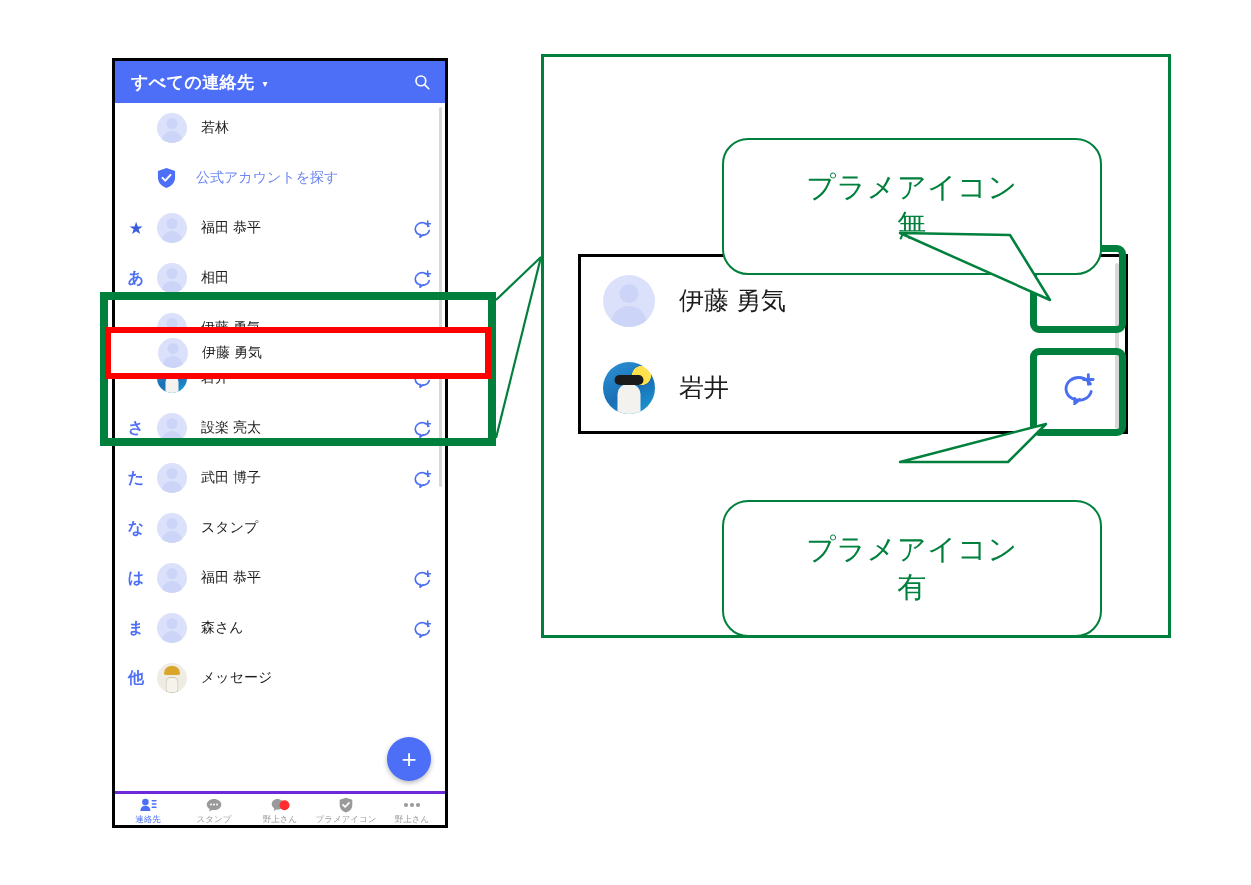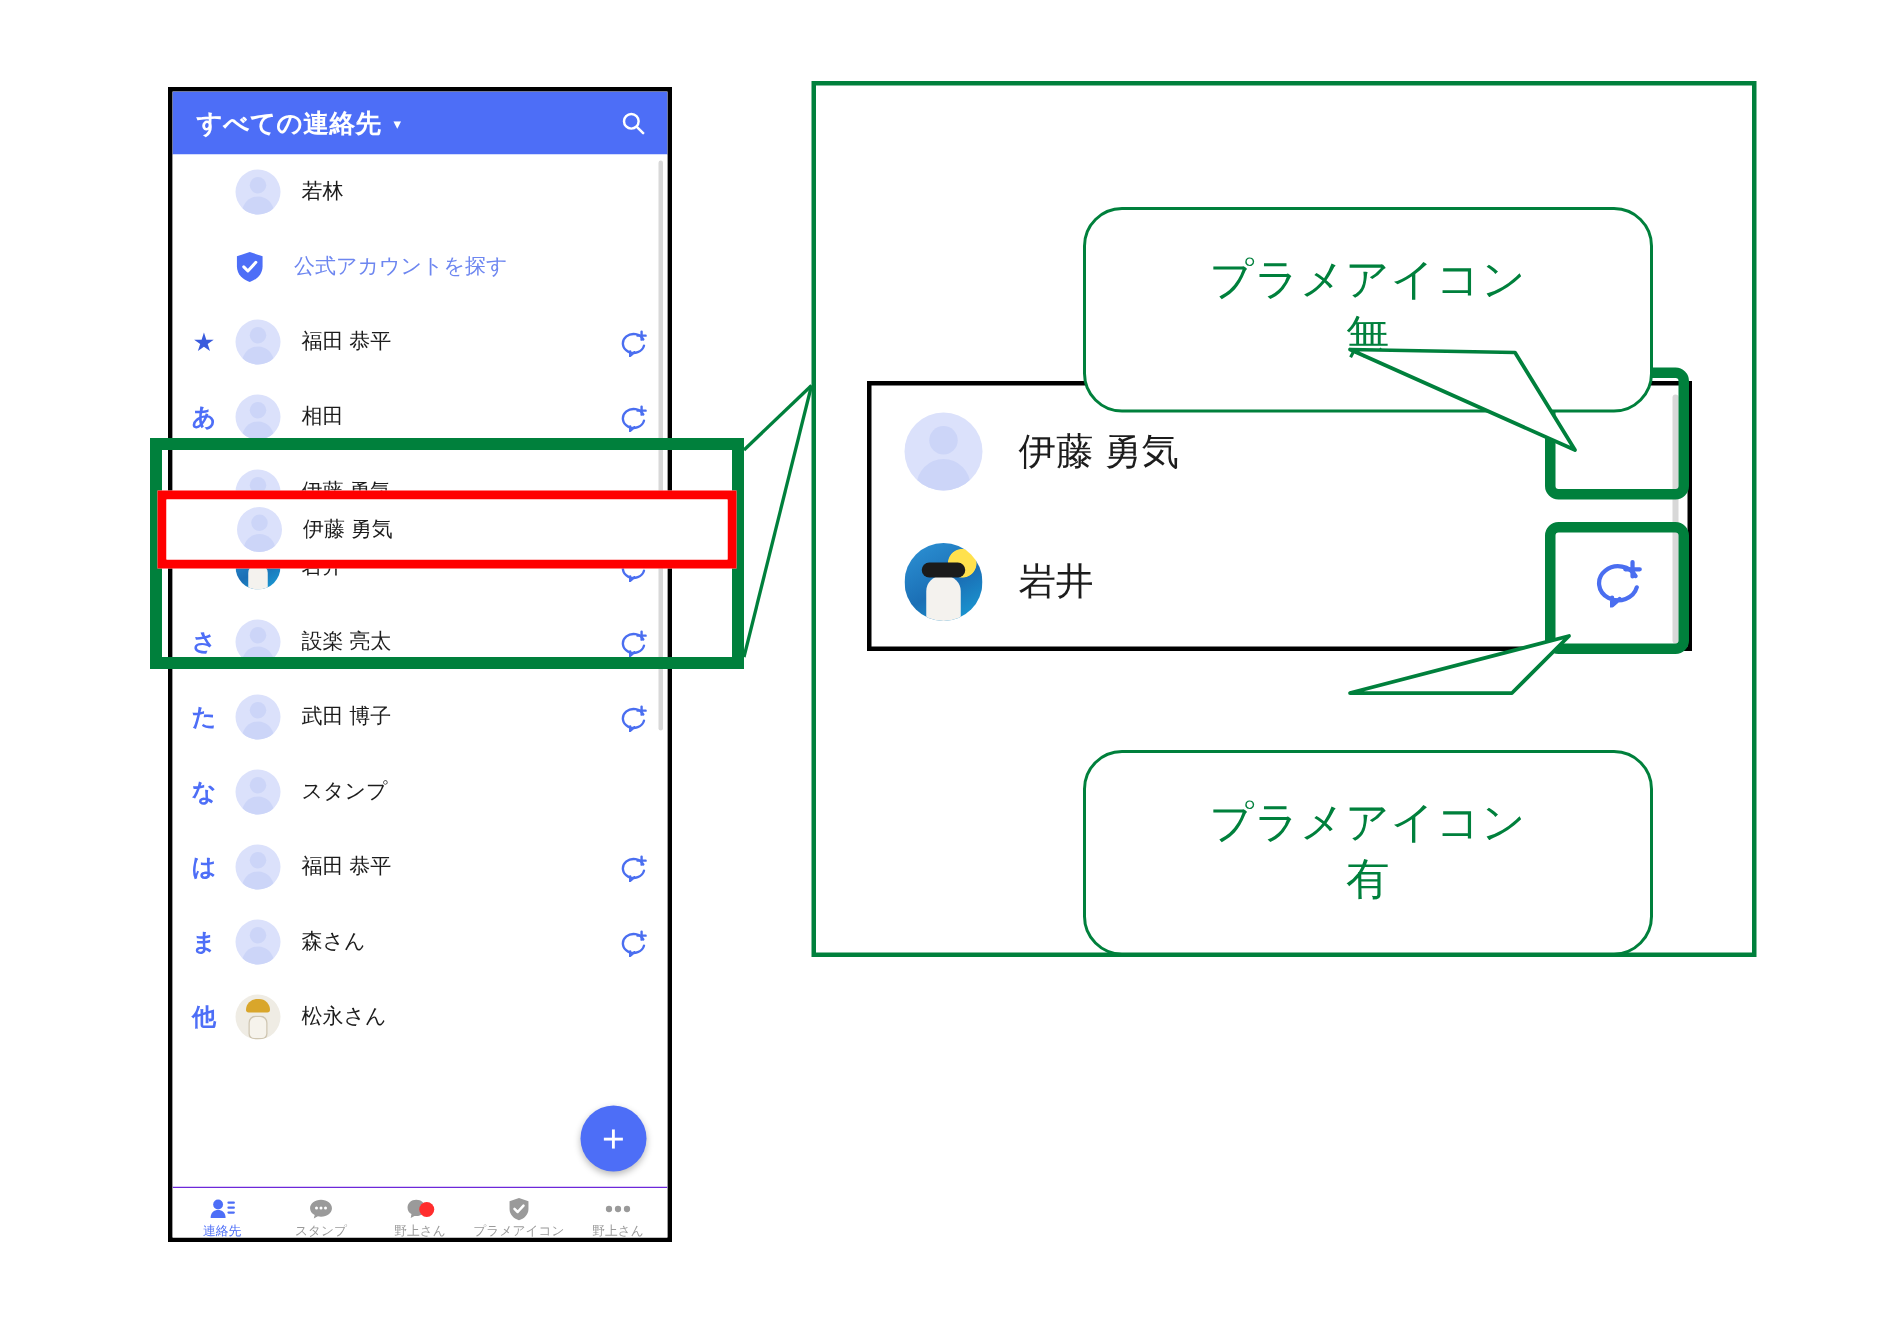--- a/index.html
+++ b/index.html
@@ -133,22 +133,22 @@
     position:absolute; right:14px; bottom:10px;
     width:44px;height:44px;border-radius:50%;
     background:#4d6ef7; color:#fff;
     display:flex;align-items:center;justify-content:center;
     font-size:26px; line-height:1; font-weight:300;
     box-shadow:0 2px 5px rgba(0,0,0,.28);
   }
 
   
   #bottom-nav{
-    height:38px; border-top:1px solid #6d28d9;
-    display:flex; align-items:center; background:#fff;
+    height:38px; border-top:3px solid #6d28d9;
+    display:flex; align-items:flex-start; background:#fff;
   }
   .tab{
     flex:1; display:flex; flex-direction:column;
     align-items:center; padding-top:3px;
   }
   .tab .tl{font-size:8.5px; margin-top:2px; color:#9a9a9a; white-space:nowrap;}
   .tab.active .tl{color:#4d6ef7;}
   .tabic{height:15px;display:flex;align-items:center;justify-content:center;}
   .tabic svg{display:block;}
 
@@ -388,21 +388,21 @@
         <svg class="chat-add" viewBox="0 0 24 24">
             <path d="M20 9.2 A9 8 0 1 0 20.6 14.5 M12.5 20 L9 23 L9 19.4" fill="none" stroke="#4a6ef0" stroke-width="2" stroke-linecap="round"></path>
             <path d="M18.6 2.6 V9.4 M15.2 6 H22" stroke="#4a6ef0" stroke-width="2" stroke-linecap="round"></path>
           </svg>
       </span>
     </div>
 
     <div class="row">
       <span class="kana">他</span>
       <span class="avatar dog-gold"></span>
-      <span class="name">松永さん</span>
+      <span class="name">メッセージ</span>
       <span class="act"></span>
     </div>
 
     <div id="scroll-track"></div>
 
     <div id="fab">+</div>
   </div>
 
   <div id="bottom-nav">
     <div class="tab active">

